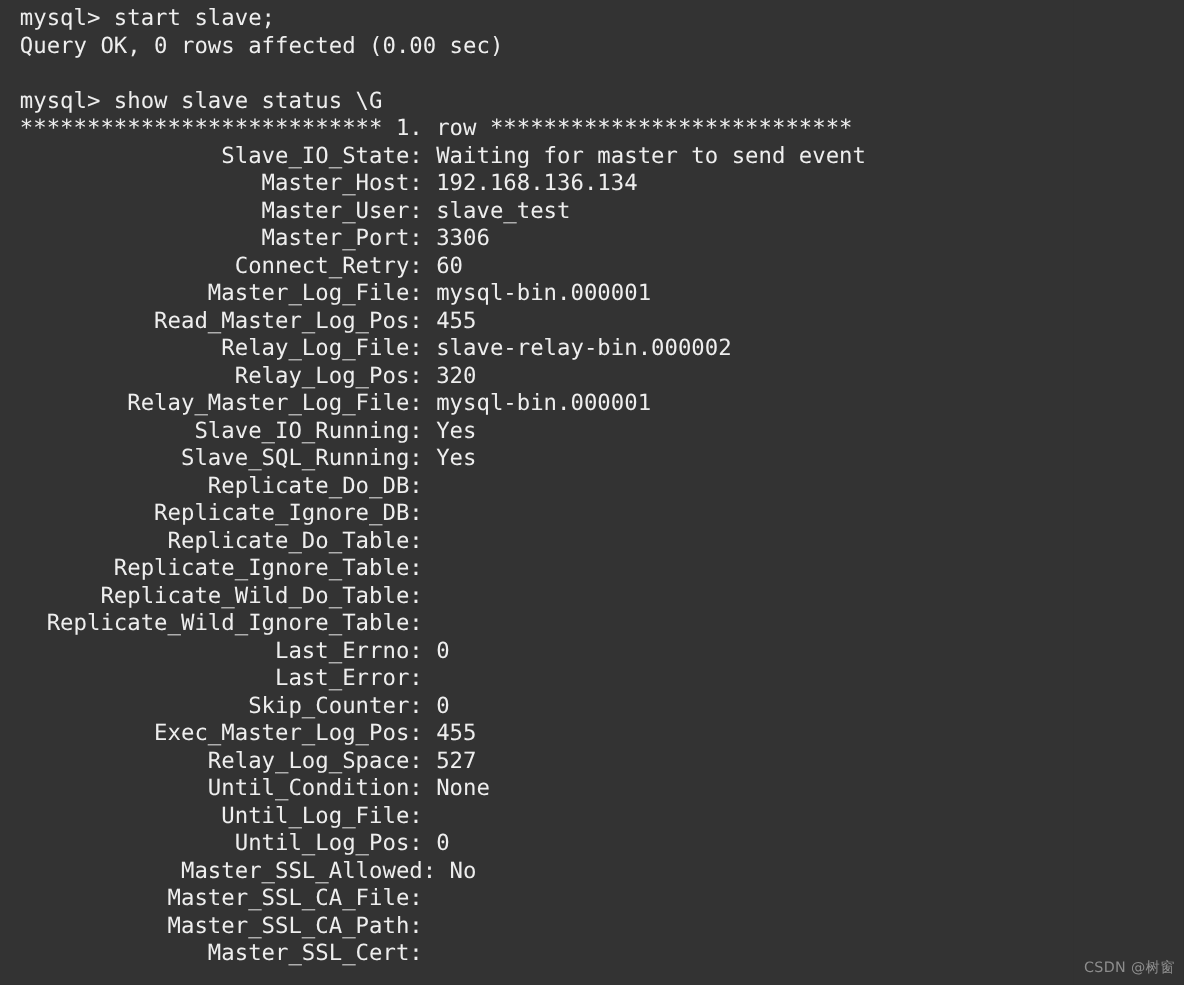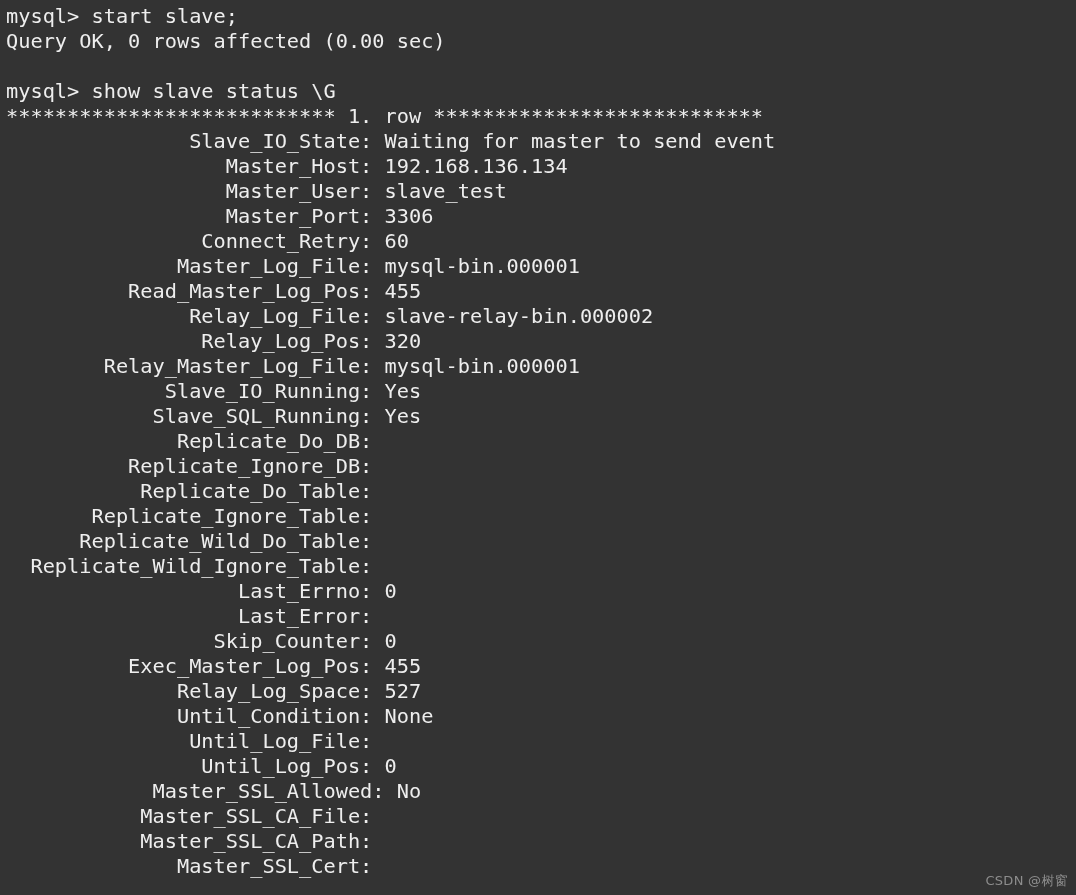--- a/index.html
+++ b/index.html
@@ -19,21 +19,21 @@
     position: absolute;
     left: 0;
     top: 0;
     width: 976px;
     height: 895px;
     background: #333333;
     color: #eeeeee;
     font-family: "DejaVu Sans Mono", "Liberation Mono", monospace;
     font-size: 20.3px;
     line-height: 25px;
-    padding: 4px 0 0 6px;
+    padding: 4px 0 0 18px;
     box-sizing: border-box;
     white-space: pre;
     letter-spacing: 0px;
     overflow: hidden;
     -webkit-font-smoothing: antialiased;
   }
   .term-line {
     display: block;
     height: 25px;
     white-space: pre;

